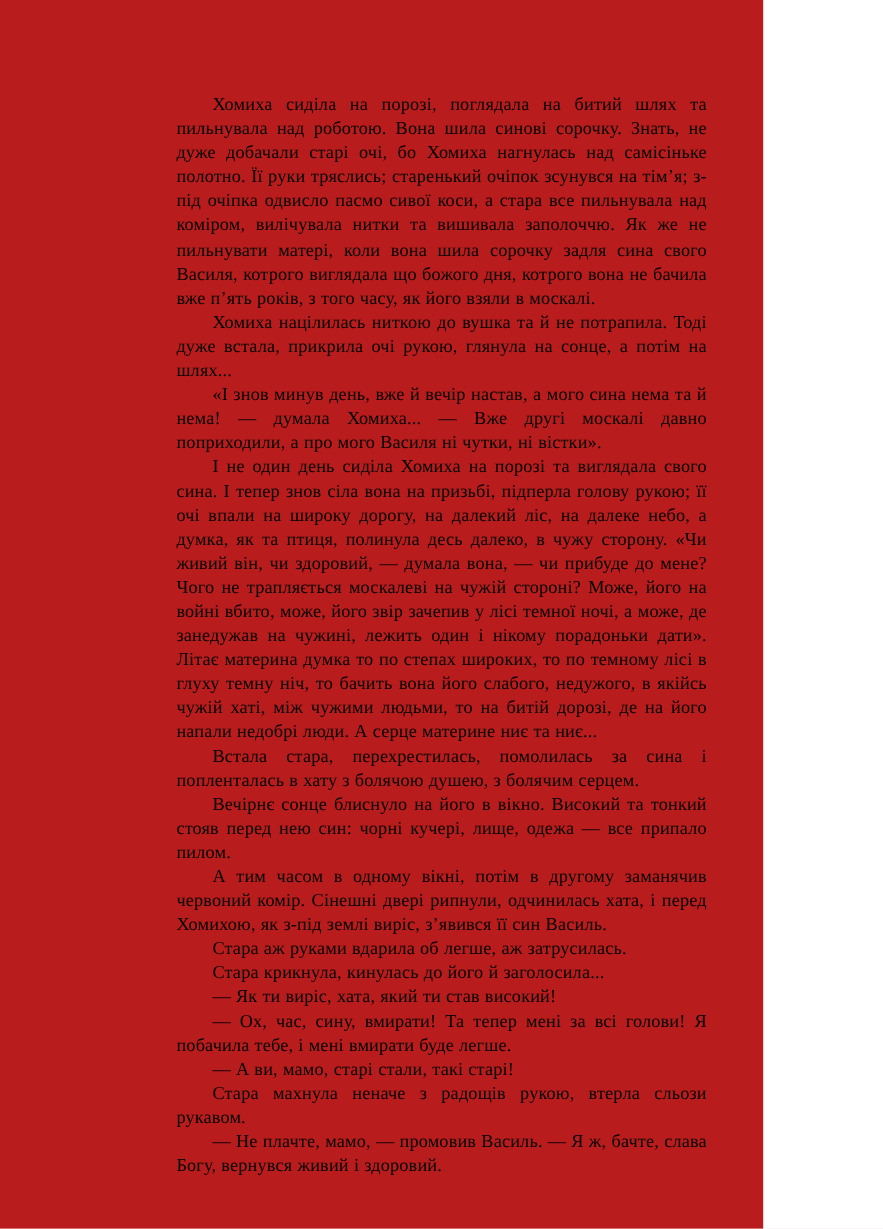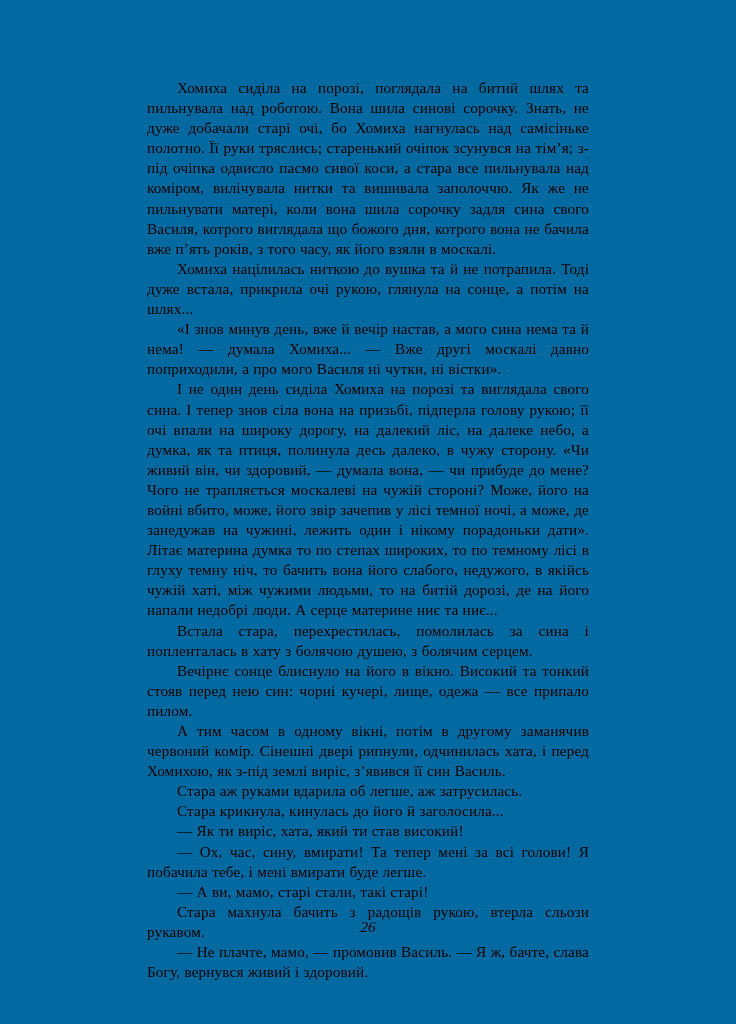--- a/index.html
+++ b/index.html
@@ -2,23 +2,23 @@
 <html><head>
 <meta charset="utf-8">
 <style>
   html, body {
     margin: 0;
     padding: 0;
     background: #ffffff;
   }
   .page {
     position: relative;
-    width: 736px;
+    width: 636px;
     height: 1024px;
-    background: #0369a1;
+    background: #b91c1c;
     overflow: hidden;
     font-family: "Liberation Serif", "DejaVu Serif", serif;
   }
   .text-block {
     position: absolute;
     left: 147px;
     top: 78px;
     width: 442px;
   }
   .para {
@@ -55,19 +55,18 @@
     <p class="para">«І знов минув день, вже й вечір настав, а мого сина нема та й нема! — думала Хомиха... — Вже другі москалі давно поприходили, а про мого Василя ні чутки, ні вістки».</p>
     <p class="para">І не один день сиділа Хомиха на порозі та виглядала свого сина. І тепер знов сіла вона на призьбі, підперла голову рукою; її очі впали на широку дорогу, на далекий ліс, на далеке небо, а думка, як та птиця, полинула десь далеко, в чужу сторону. «Чи живий він, чи здоровий, — думала вона, — чи прибуде до мене? Чого не трапляється москалеві на чужій стороні? Може, його на войні вбито, може, його звір зачепив у лісі темної ночі, а може, де занедужав на чужині, лежить один і нікому порадоньки дати». Літає материна думка то по степах широких, то по темному лісі в глуху темну ніч, то бачить вона його слабого, недужого, в якійсь чужій хаті, між чужими людьми, то на битій дорозі, де на його напали недобрі люди. А серце материне ниє та ниє...</p>
     <p class="para">Встала стара, перехрестилась, помолилась за сина і попленталась в хату з болячою душею, з болячим серцем.</p>
     <p class="para">Вечірнє сонце блиснуло на його в вікно. Високий та тонкий стояв перед нею син: чорні кучері, лище, одежа — все припало пилом.</p>
     <p class="para">А тим часом в одному вікні, потім в другому заманячив червоний комір. Сінешні двері рипнули, одчинилась хата, і перед Хомихою, як з-під землі виріс, з’явився її син Василь.</p>
     <p class="para">Стара аж руками вдарила об легше, аж затрусилась.</p>
     <p class="para">Стара крикнула, кинулась до його й заголосила...</p>
     <p class="para">— Як ти виріс, хата, який ти став високий!</p>
     <p class="para">— Ох, час, сину, вмирати! Та тепер мені за всі голови! Я побачила тебе, і мені вмирати буде легше.</p>
     <p class="para">— А ви, мамо, старі стали, такі старі!</p>
-    <p class="para">Стара махнула бачить з радощів рукою, втерла сльози рукавом.</p>
+    <p class="para">Стара махнула неначе з радощів рукою, втерла сльози рукавом.</p>
     <p class="para">— Не плачте, мамо, — промовив Василь. — Я ж, бачте, слава Богу, вернувся живий і здоровий.</p>
   </div>
 
-  <div class="page-number">26</div>
 
 </div>
 
 </body></html>

